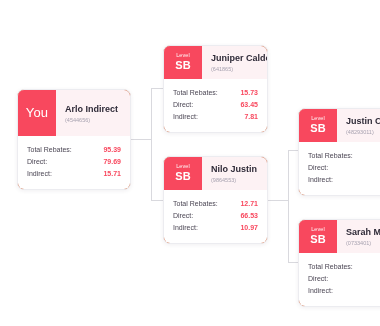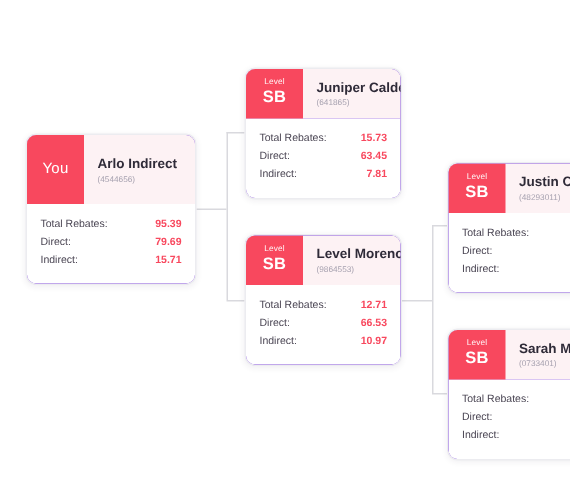--- a/index.html
+++ b/index.html
@@ -27,21 +27,21 @@
   .conn {
     position: absolute;
     background: #d9d9de;
   }
   .conn.h { height: 1px; }
   .conn.v { width: 1px; }
 
   
   .node {
     position: absolute;
-    background: #6d28d9;
+    background: #c2410c;
     border: 1px solid #ececf0;
     border-radius: 7px;
     box-shadow: 0 1px 4px rgba(40,30,50,0.07);
     overflow: hidden;
     box-sizing: border-box;
   }
 
   .node-head {
     display: flex;
     align-items: stretch;
@@ -65,21 +65,21 @@
     letter-spacing: 0.1px;
     opacity: 0.95;
   }
   .badge-lg {
     font-size: 11px;
     line-height: 13px;
     font-weight: 600;
     letter-spacing: 0.2px;
   }
   .badge-you {
-    font-size: 10px;
+    font-size: 13px;
     line-height: 13px;
     font-weight: 500;
     letter-spacing: 0.2px;
     padding: 11px 0;
   }
 
   .head-text {
     padding: 7px 8px 6px 9px;
     display: flex;
     flex-direction: column;
@@ -190,21 +190,21 @@
     </div>
   </div>
 
   <div class="node" style="left:163px; top:156px; width:105px;">
     <div class="node-head">
       <div class="badge">
         <span class="badge-sm">Level</span>
         <span class="badge-lg">SB</span>
       </div>
       <div class="head-text">
-        <div class="person-name">Level Moreno</div>
+        <div class="person-name">Nilo Justin</div>
         <div class="person-id">(9864553)</div>
       </div>
     </div>
     <div class="node-body">
       <div class="stat-row">
         <span class="stat-label">Total Rebates:</span>
         <span class="stat-value">12.71</span>
       </div>
       <div class="stat-row">
         <span class="stat-label">Direct:</span>

